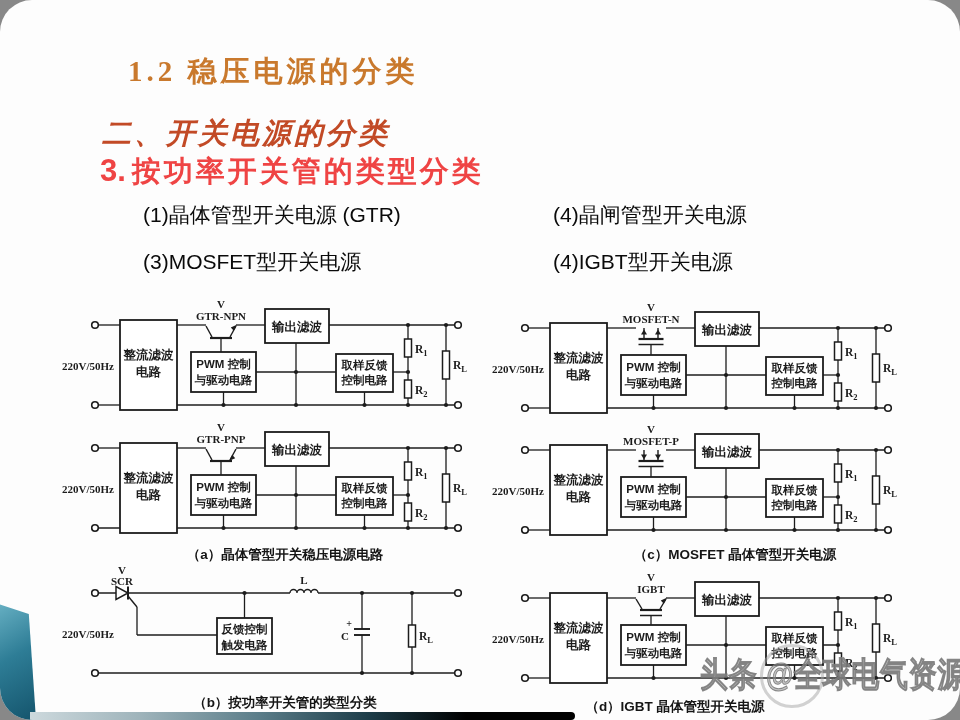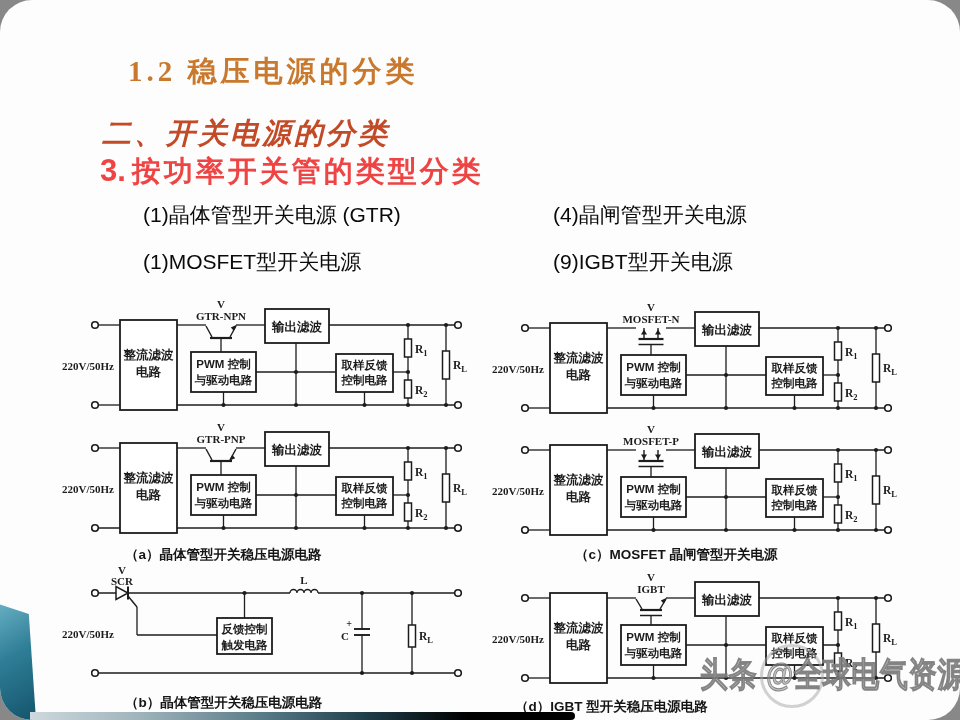--- a/index.html
+++ b/index.html
@@ -9,21 +9,21 @@
   #stage{position:relative;width:960px;height:720px;background:#fdfdfd;overflow:hidden;
          font-family:"Liberation Sans",sans-serif;margin:0 auto;border-radius:32px;}
   .abs{position:absolute;}
   .t1{left:128px;top:52px;font-size:29px;font-weight:700;letter-spacing:4px;color:var(--c-sec);
       font-family:"Liberation Serif",serif;white-space:nowrap;}
   .t2{left:102px;top:114px;font-size:29px;font-weight:700;letter-spacing:3px;color:var(--c-sub);
       font-family:"Liberation Serif",serif;white-space:nowrap;font-style:italic;}
   .t3{left:100px;top:152px;font-size:29px;font-weight:700;letter-spacing:3px;color:#ef4444;white-space:nowrap;}
   .t3 .num{font-size:31px;letter-spacing:0;margin-right:6px;}
   .item{font-size:21px;font-weight:400;color:#0a0a0a;white-space:nowrap;}
-  .caption{width:320px;font-size:13.5px;font-weight:700;color:#151515;white-space:nowrap;}
+  .caption{width:320px;text-align:center;font-size:13.5px;font-weight:700;color:#151515;white-space:nowrap;}
   svg.circ{position:absolute;overflow:visible;}
   .watermark{left:700px;top:652px;font-size:34px;font-weight:700;white-space:nowrap;
       color:rgba(150,150,150,0.55);-webkit-text-stroke:1px rgba(120,120,120,0.85);
       transform:scaleX(.82);transform-origin:left center;letter-spacing:1px;z-index:9;}
   .wm-circle{left:760px;top:644px;width:58px;height:58px;border:3px solid rgba(165,165,165,0.5);
       border-radius:50%;z-index:8;}
   .corner{left:0;top:601px;width:36px;height:119px;
       clip-path:polygon(0 3%,80% 11%,100% 100%,0 100%);
       background:linear-gradient(150deg,#68b1c4 0%,#2e7d96 45%,#14546c 100%);z-index:10;}
   .bbar{left:30px;top:712px;width:545px;height:8px;border-radius:0 8px 8px 0;
@@ -35,22 +35,22 @@
 <div id="stage">
 
   <div class="abs t1">1.2 稳压电源的分类</div>
   <div class="abs t2">二、开关电源的分类</div>
   <div class="abs t3">
     <span class="num">3.</span><span>按功率开关管的类型分类</span>
   </div>
 
   <div class="abs item" style="left:143px;top:201px;">(1)晶体管型开关电源 (GTR)</div>
   <div class="abs item" style="left:553px;top:201px;">(4)晶闸管型开关电源</div>
-  <div class="abs item" style="left:143px;top:248px;">(1)MOSFET型开关电源</div>
-  <div class="abs item" style="left:553px;top:248px;">(9)IGBT型开关电源</div>
+  <div class="abs item" style="left:143px;top:248px;">(3)MOSFET型开关电源</div>
+  <div class="abs item" style="left:553px;top:248px;">(4)IGBT型开关电源</div>
 
   <svg class="circ" style="left:60px;top:295px;" width="420" height="125" viewBox="0 0 420 125">
       <circle cx="35" cy="30" r="3.3" fill="#fff" stroke="#1c1c1c" stroke-width="1.6"></circle>
       <circle cx="35" cy="110" r="3.3" fill="#fff" stroke="#1c1c1c" stroke-width="1.6"></circle>
       <circle cx="398" cy="30" r="3.3" fill="#fff" stroke="#1c1c1c" stroke-width="1.6"></circle>
       <circle cx="398" cy="110" r="3.3" fill="#fff" stroke="#1c1c1c" stroke-width="1.6"></circle>
       <line x1="38.3" y1="30" x2="60" y2="30" stroke="#1c1c1c" stroke-width="1.3"></line>
       <line x1="38.3" y1="110" x2="60" y2="110" stroke="#1c1c1c" stroke-width="1.3"></line>
       <line x1="117" y1="30" x2="146" y2="30" stroke="#1c1c1c" stroke-width="1.3"></line>
       <line x1="176" y1="30" x2="205" y2="30" stroke="#1c1c1c" stroke-width="1.3"></line>
@@ -364,22 +364,22 @@
       <line x1="386" y1="30" x2="386" y2="56" stroke="#1c1c1c" stroke-width="1.3"></line>
       <rect x="382.5" y="56" width="7" height="28" fill="#fff" stroke="#1c1c1c" stroke-width="1.5"></rect>
       <line x1="386" y1="84" x2="386" y2="110" stroke="#1c1c1c" stroke-width="1.3"></line>
       <text x="393" y="74" font-size="11.5" font-weight="700" font-family="&quot;Liberation Serif&quot;,serif" fill="#1c1c1c" text-anchor="start"><tspan>R</tspan><tspan dy="3" font-size="8.5">L</tspan></text>
       <circle cx="386" cy="30" r="2.1" fill="#1c1c1c"></circle>
       <circle cx="386" cy="110" r="2.1" fill="#1c1c1c"></circle>
       <text x="2" y="75" font-size="11" text-anchor="start" font-weight="700" font-family="&quot;Liberation Serif&quot;,serif" fill="#1c1c1c">220V/50Hz</text>
     </svg>
 
   <div class="abs caption" style="left:125px;top:546px;">（a）晶体管型开关稳压电源电路</div>
-  <div class="abs caption" style="left:575px;top:546px;">（c）MOSFET 晶闸管型开关电源</div>
-  <div class="abs caption" style="left:125px;top:694px;">（b）晶体管型开关稳压电源电路</div>
-  <div class="abs caption" style="left:515px;top:698px;">（d）IGBT 型开关稳压电源电路</div>
+  <div class="abs caption" style="left:575px;top:546px;">（c）MOSFET 晶体管型开关电源</div>
+  <div class="abs caption" style="left:125px;top:694px;">（b）按功率开关管的类型分类</div>
+  <div class="abs caption" style="left:515px;top:698px;">（d）IGBT 晶体管型开关电源</div>
 
   <div class="abs wm-circle"></div>
   <div class="abs watermark">头条 @全球电气资源</div>
 
   <div class="abs corner"></div>
   <div class="abs bbar"></div>
 </div>
 
 </body></html>

